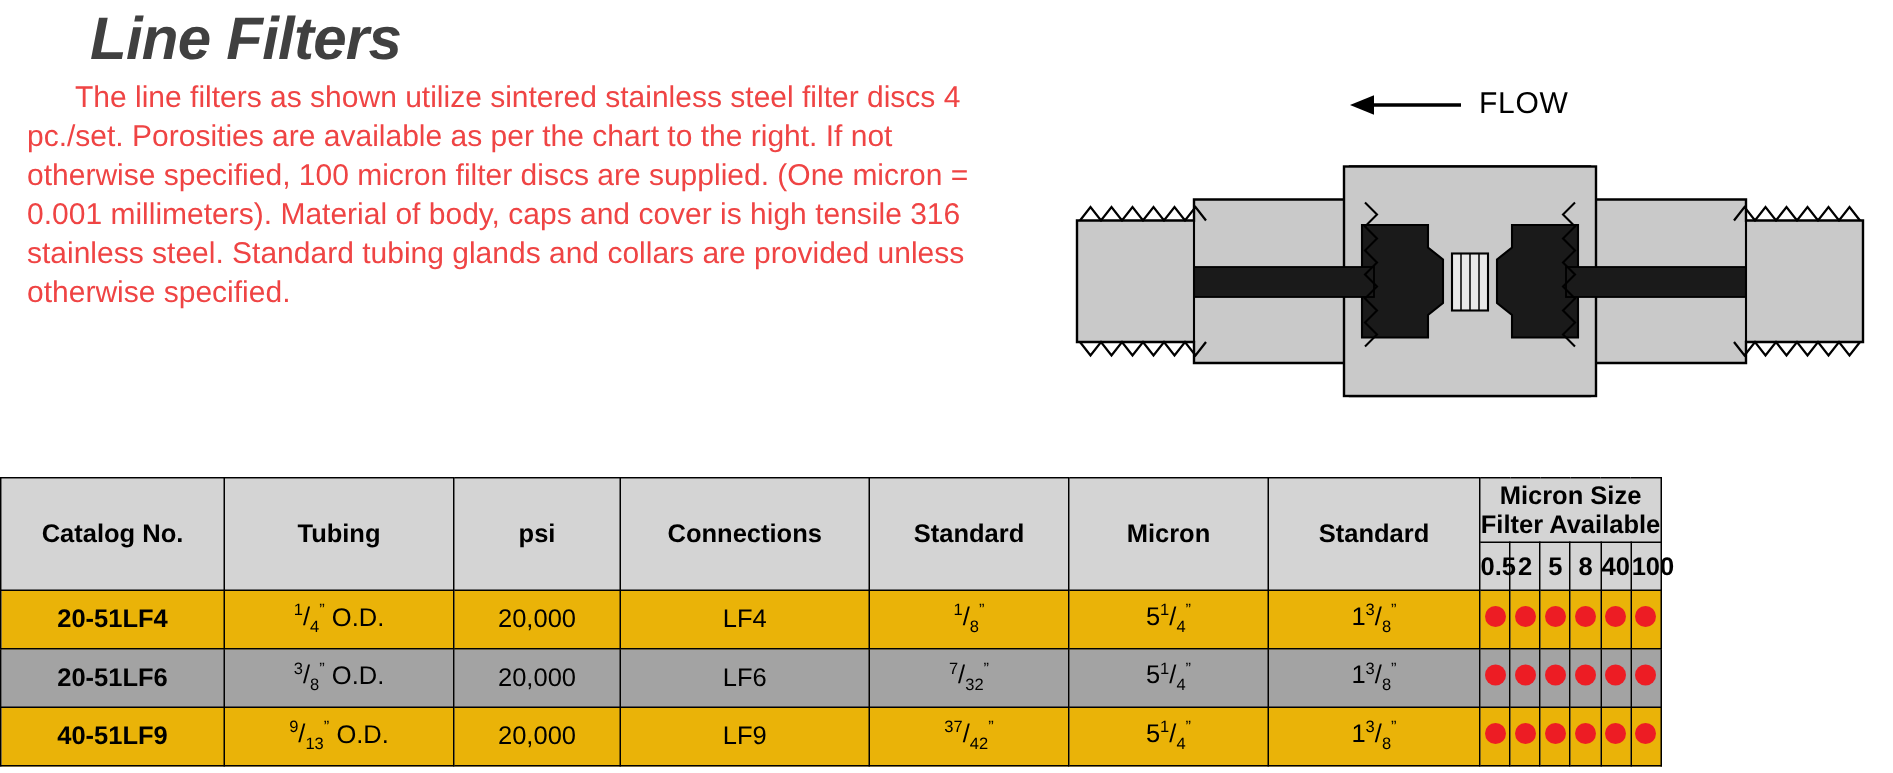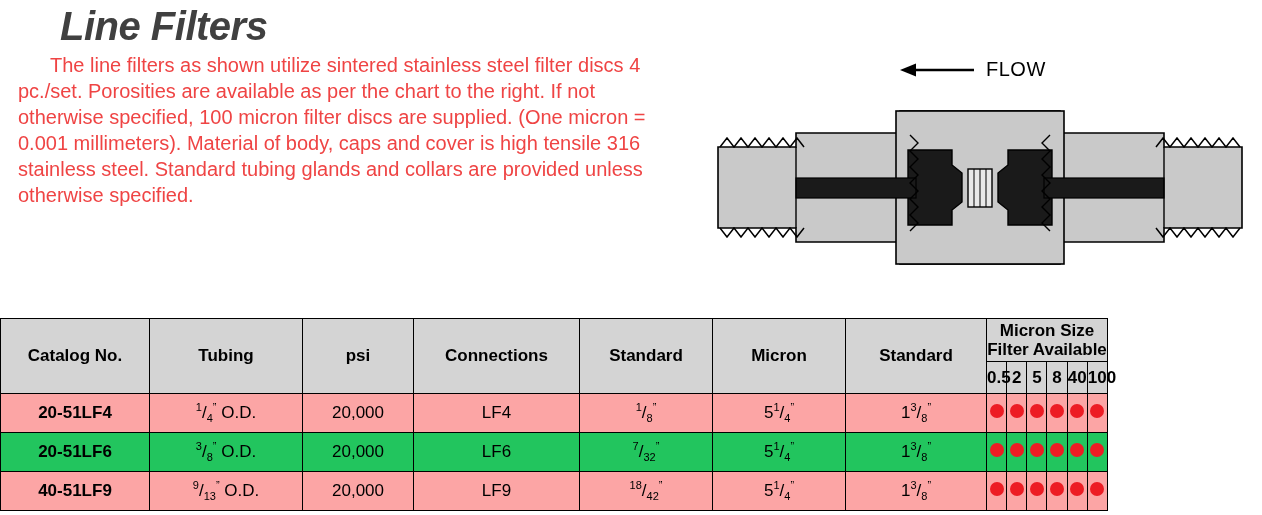--- a/index.html
+++ b/index.html
@@ -95,22 +95,22 @@
   }
   .micron-num {
     height: 28px;
     font-size: 17px;
     font-weight: bold;
     background: #d4d4d4;
   }
   #spec-table tbody td {
     height: 38px;
   }
-  .row-odd td { background: #fca5a5; }
-  .row-even td { background: #22c55e; }
+  .row-odd td { background: #eab308; }
+  .row-even td { background: #a3a3a3; }
   .catalog {
     font-weight: bold;
     font-size: 18px;
   }
   .dot {
     display: inline-block;
     width: 14px;
     height: 14px;
     border-radius: 50%;
     background: #ed1c24;
@@ -274,21 +274,21 @@
 
     <tr class="row-odd">
       <td class="catalog">40-51LF9</td>
       <td>
         <span class="frac"><sup>9</sup><span class="sl">/</span><sub>13</sub><span class="inch">”</span></span>
         <span>O.D.</span>
       </td>
       <td>20,000</td>
       <td>LF9</td>
       <td>
-        <span class="frac"><sup>18</sup><span class="sl">/</span><sub>42</sub><span class="inch">”</span></span>
+        <span class="frac"><sup>37</sup><span class="sl">/</span><sub>42</sub><span class="inch">”</span></span>
       </td>
       <td>
         <span class="frac"><span class="whole">5</span><sup>1</sup><span class="sl">/</span><sub>4</sub><span class="inch">”</span></span>
       </td>
       <td>
         <span class="frac"><span class="whole">1</span><sup>3</sup><span class="sl">/</span><sub>8</sub><span class="inch">”</span></span>
       </td>
       <td><span class="dot"></span></td>
       <td><span class="dot"></span></td>
       <td><span class="dot"></span></td>

